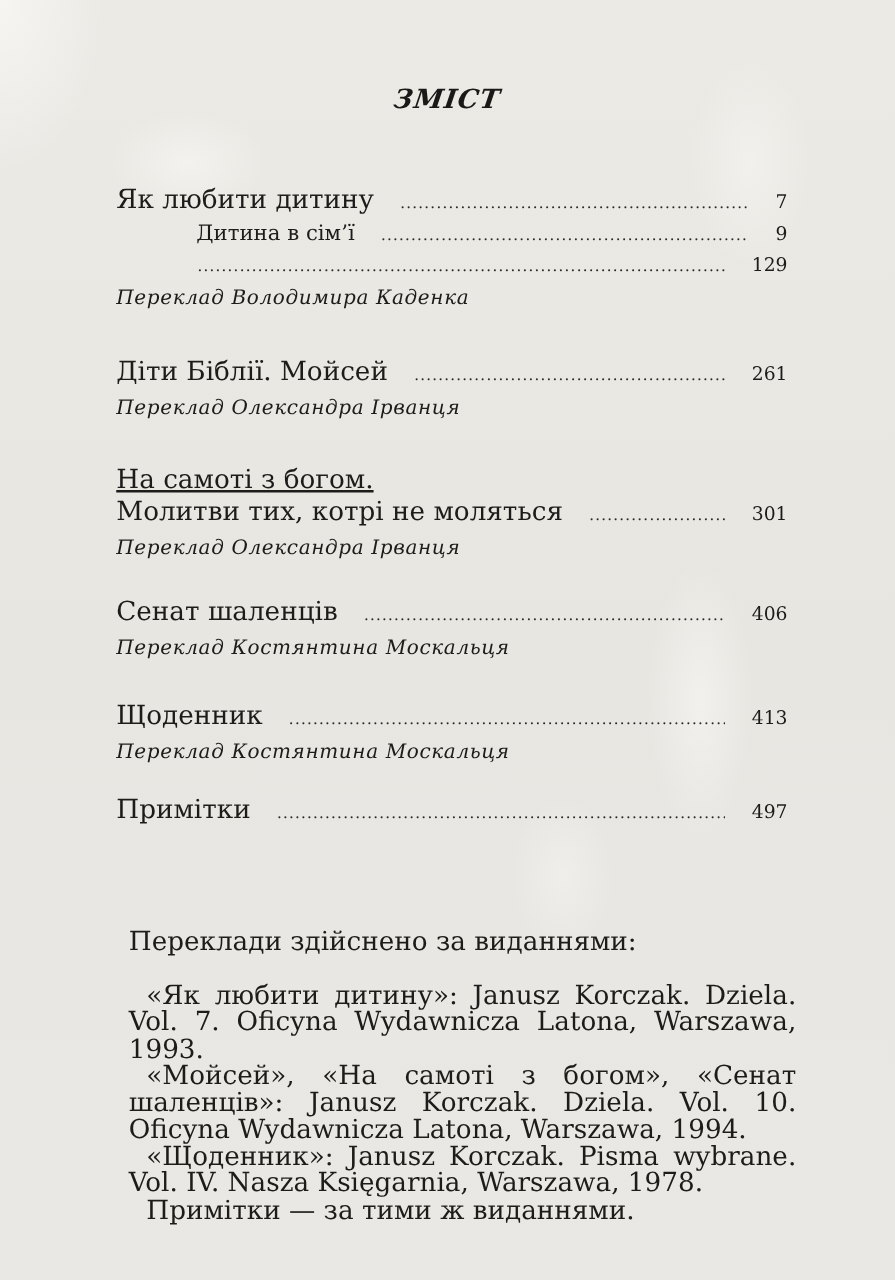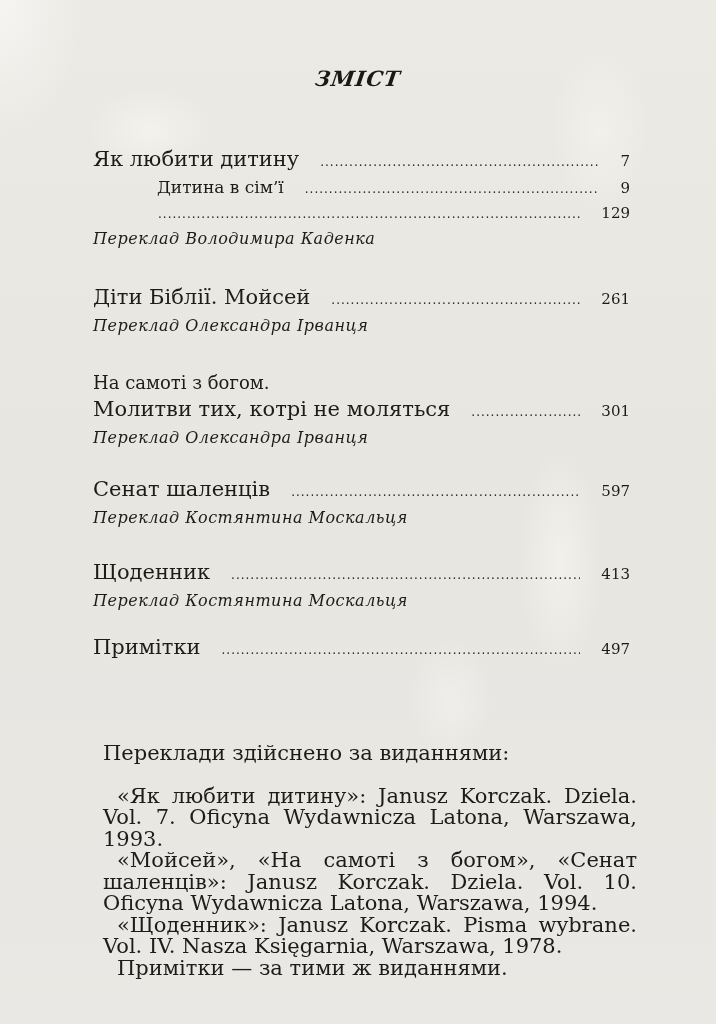--- a/index.html
+++ b/index.html
@@ -74,22 +74,23 @@
       font-size: 21px;
       line-height: 26px;
     }
     .sub-entry {
       font-size: 17px;
       line-height: 24px;
       padding-left: 64px;
       justify-content: flex-end;
     }
     .main-only {
-      font-size: 18px;
+      font-size: 21px;
       line-height: 26px;
+      text-decoration: underline;
     }
     .translator {
       font-style: italic;
       font-size: 16px;
       line-height: 26px;
       letter-spacing: 0.5px;
     }
     .group { position: absolute; left: 0; width: 537px; }
     .notes {
       position: absolute;
@@ -146,21 +147,21 @@
         <span class="leader"></span>
         <span class="page-num">301</span>
       </div>
       <div class="translator">Переклад Олександра Ірванця</div>
     </div>
 
     <div class="group" style="top:330px;">
       <div class="entry main-entry">
         <span class="label">Сенат шаленців</span>
         <span class="leader"></span>
-        <span class="page-num">597</span>
+        <span class="page-num">406</span>
       </div>
       <div class="translator">Переклад Костянтина Москальця</div>
     </div>
 
     <div class="group" style="top:413px;">
       <div class="entry main-entry">
         <span class="label">Щоденник</span>
         <span class="leader"></span>
         <span class="page-num">413</span>
       </div>

